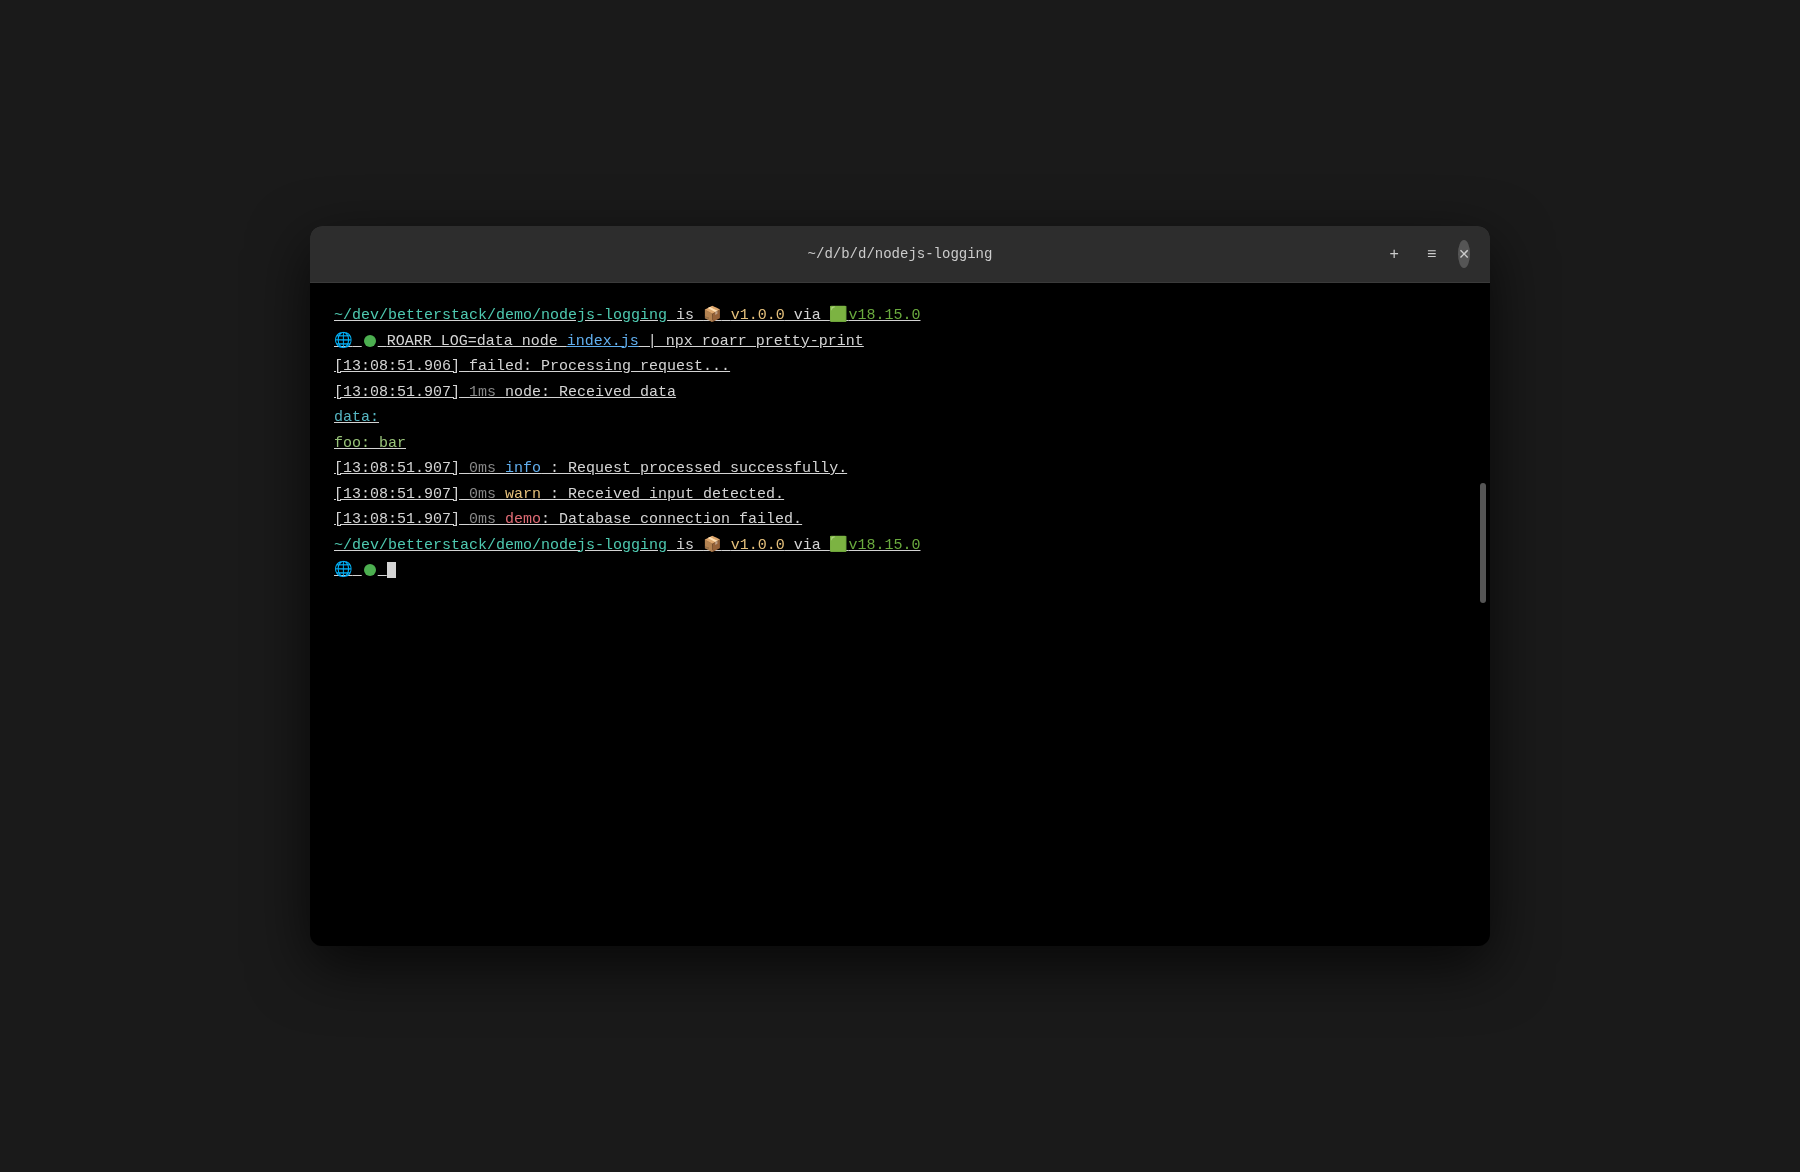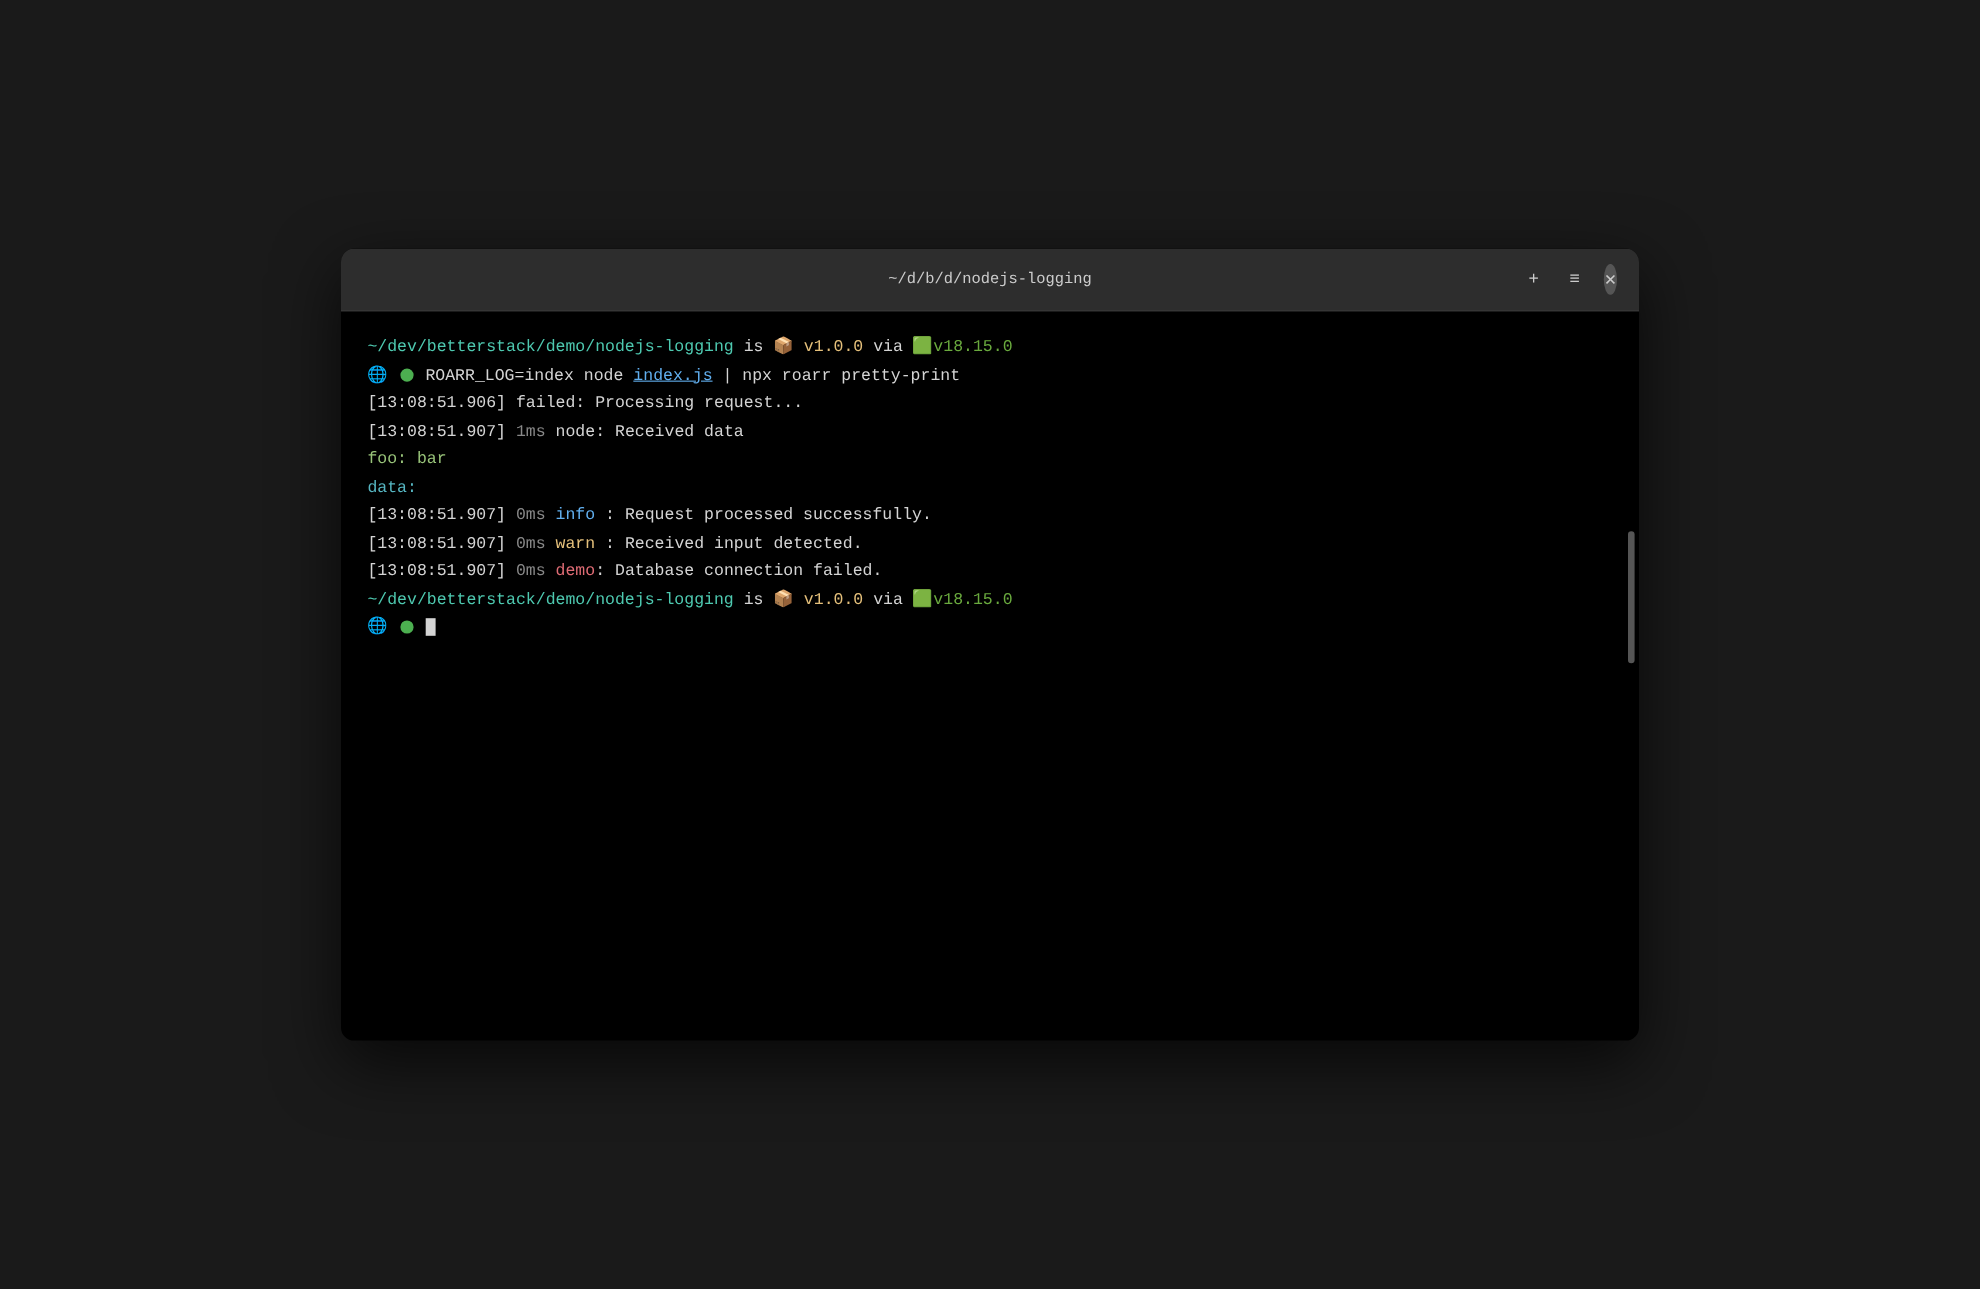--- a/index.html
+++ b/index.html
@@ -83,20 +83,21 @@
     }
 
     .terminal-body {
       flex: 1;
       padding: 20px 24px;
       color: #d4d4d4;
       font-size: 15px;
       line-height: 1.7;
       overflow-y: auto;
       position: relative;
+      text-decoration: underline;
     }
 
     .color-cyan { color: #4ec9b0; }
     .color-green { color: #6aaa3e; }
     .color-white { color: #d4d4d4; }
     .color-yellow { color: #e5c07b; }
     .color-blue { color: #61afef; }
     .color-light-green { color: #98c379; }
     .color-info { color: #61afef; }
     .color-warn { color: #e5c07b; }
@@ -166,39 +167,39 @@
 
   <div class="terminal-body">
 
     <div class="terminal-line">
       <span class="color-cyan">~/dev/betterstack/demo/nodejs-logging</span><span class="color-white"> is </span><span class="emoji">📦</span><span class="color-yellow"> <span>v1.0.0</span></span><span class="color-white"> via </span><span class="emoji">🟩</span><span class="color-green">v18.15.0</span>
     </div>
 
     <div class="terminal-line">
       <span class="emoji">🌐</span>
       <span class="green-dot"></span>
-      <span class="color-white"> ROARR_LOG=index node </span><span class="color-blue underline">index.js</span><span class="color-white"> | npx roarr pretty-print</span>
+      <span class="color-white"> ROARR_LOG=data node </span><span class="color-blue underline">index.js</span><span class="color-white"> | npx roarr pretty-print</span>
     </div>
 
     <div class="terminal-line">
       <span class="color-timestamp">[13:08:51.906]</span>
       <span class="color-white">        failed: Processing request...</span>
     </div>
 
     <div class="terminal-line">
       <span class="color-timestamp">[13:08:51.907]</span>
       <span class="color-ms"> 1ms </span><span class="color-white">node: Received data</span>
     </div>
 
     <div class="terminal-line">
+      <span class="color-data-key">data:</span>
+    </div>
+
+    <div class="terminal-line">
       <span class="color-light-green">  foo: bar</span>
-    </div>
-
-    <div class="terminal-line">
-      <span class="color-data-key">data:</span>
     </div>
 
     <div class="terminal-line">
       <span class="color-timestamp">[13:08:51.907]</span>
       <span class="color-ms"> 0ms </span><span class="color-info">info</span><span class="color-white"> : Request processed successfully.</span>
     </div>
 
     <div class="terminal-line">
       <span class="color-timestamp">[13:08:51.907]</span>
       <span class="color-ms"> 0ms </span><span class="color-warn">warn</span><span class="color-white"> : Received input detected.</span>

